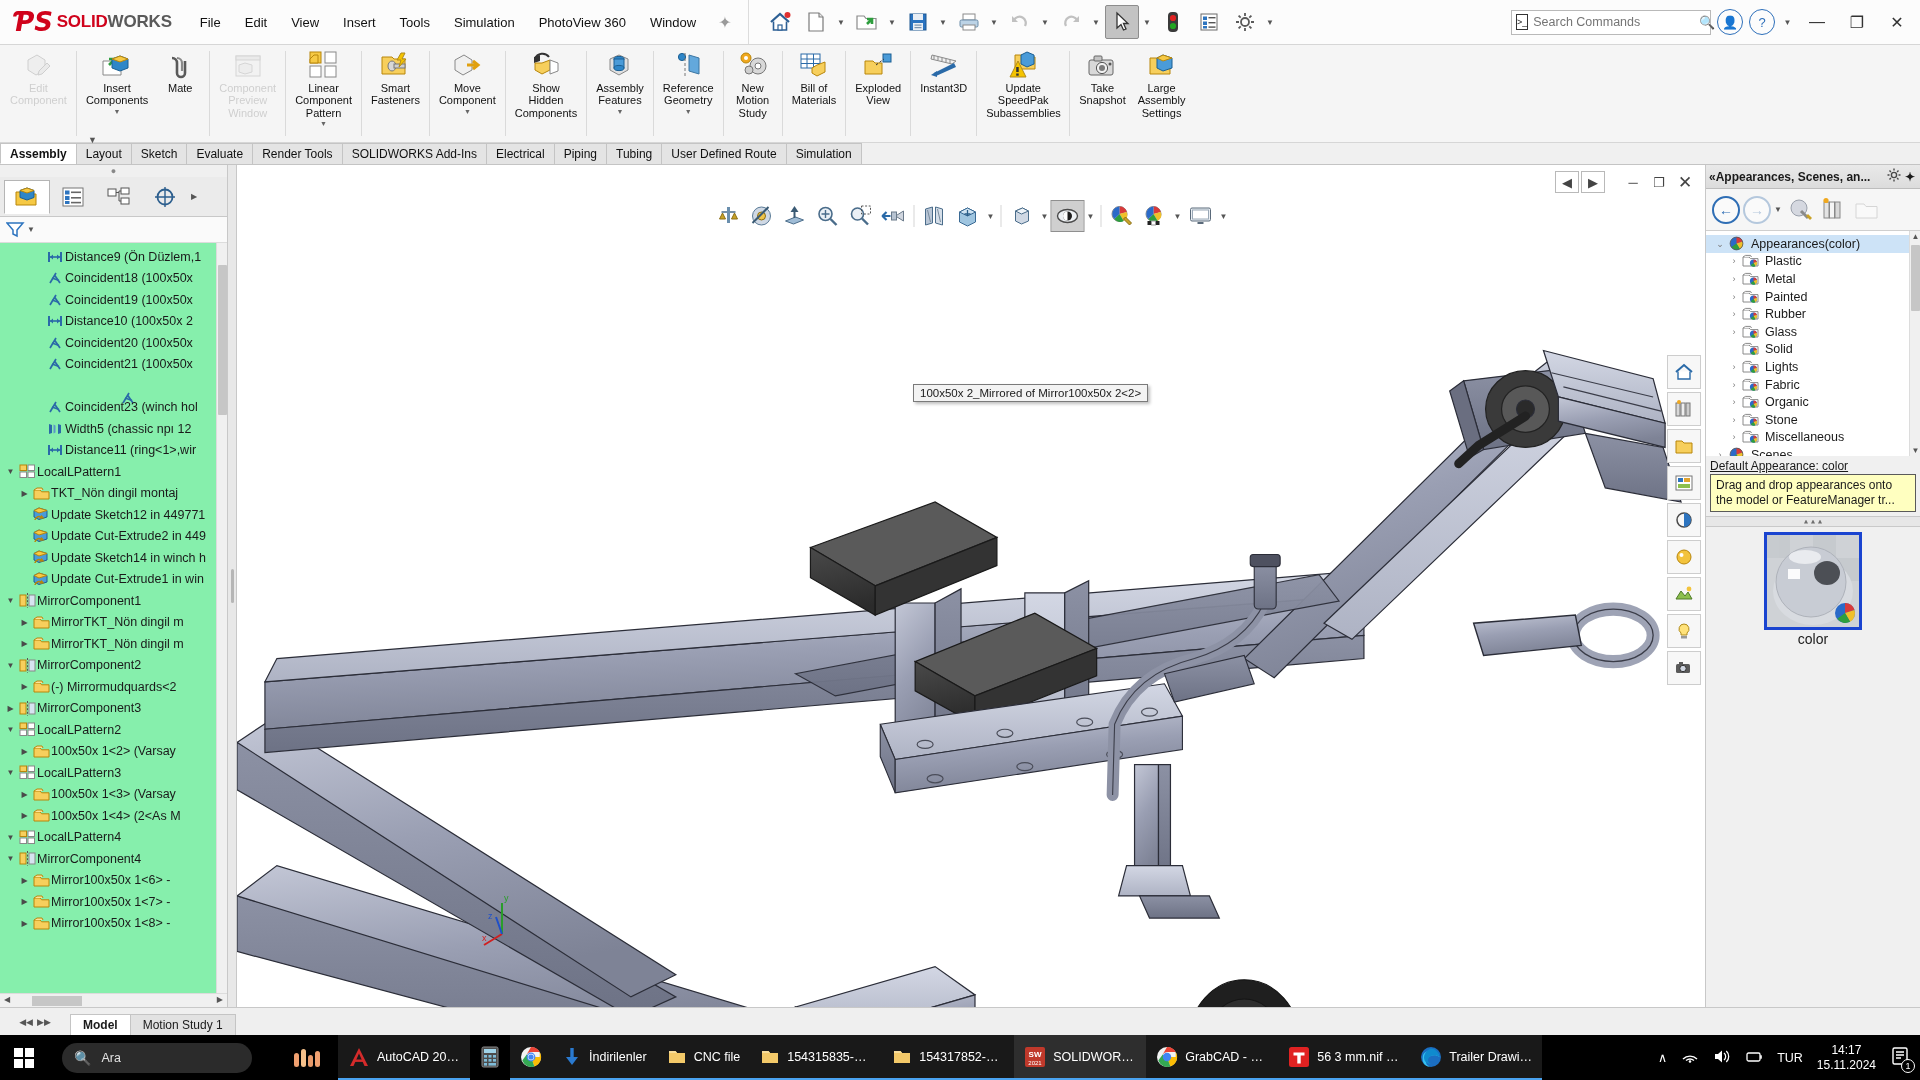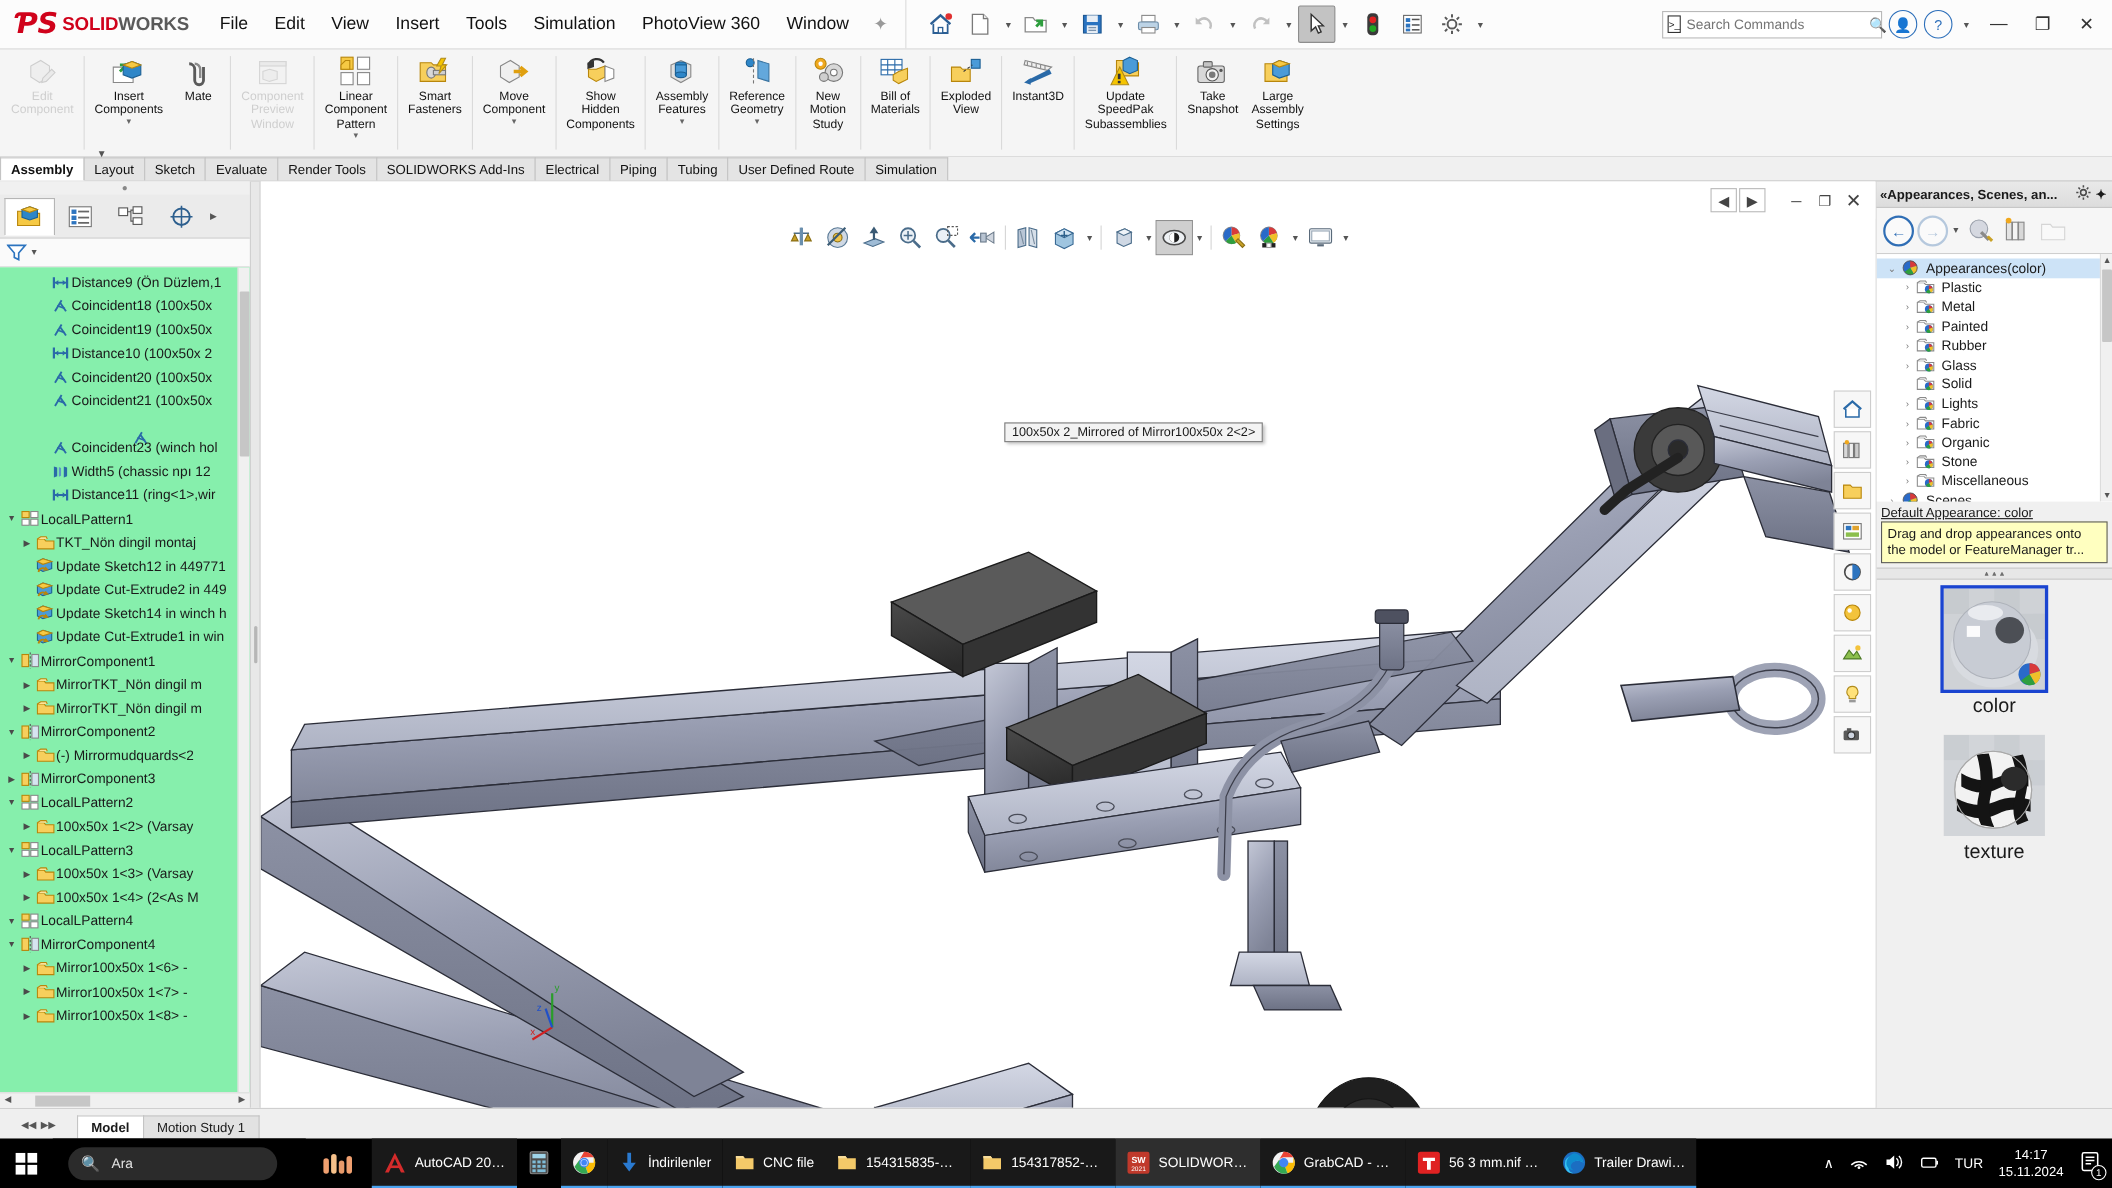--- a/index.html
+++ b/index.html
@@ -6,21 +6,21 @@
   html,body{ width:1920px; height:1080px; overflow:hidden; font-family:"Liberation Sans", sans-serif; }
   body{ background:#fff; font-size:12px; color:#1a1a1a; }
 
   
   .menubar{ height:45px; background:#fcfcfc; display:flex; align-items:center; border-bottom:1px solid #d6d6d6; position:relative;}
   .logo{ display:flex; align-items:center; padding:0 16px 0 14px; font-size:17px; font-weight:bold; letter-spacing:-.2px;}
   .logo .ds{ color:#d0021b; font-style:italic; font-weight:900; font-size:26px; margin-right:4px; font-family:"DejaVu Sans",sans-serif;}
   .logo .solid{ color:#d0021b; }
   .logo .works{ color:#5a5a5a; font-weight:600;}
   .menus{ display:flex; align-items:center; gap:0;}
-  .menus > div{ padding:6px 12px; font-size:16px; cursor:default; color:#111;}
+  .menus > div{ padding:6px 12px; font-size:13px; cursor:default; color:#111;}
   .pin{ margin-left:10px; color:#9a9a9a; font-size:16px;}
   .qat{ display:flex; align-items:center; gap:2px; margin-left:16px; padding-left:14px; border-left:1px solid #dcdcdc; height:44px;}
   .qbtn{ width:34px;height:34px; display:flex;align-items:center;justify-content:center; border:1px solid transparent; border-radius:2px;}
   .qbtn.active{ background:#c3c3c3; border:1px solid #8d8d8d;}
   .caret{ width:13px;height:34px;display:flex;align-items:center;justify-content:center;color:#555;font-size:8px;}
   .doctitle{ position:absolute; left:0; right:0; text-align:center; font-size:13.5px; pointer-events:none;}
   .rightzone{ margin-left:auto; display:flex; align-items:center; gap:6px; padding-right:6px;}
   .searchbox{ width:200px; height:25px; border:1px solid #b9b9b9; background:#fff; display:flex; align-items:center; padding:0 4px; gap:5px;}
   .searchbox .sicon{ width:16px;height:16px; border:1px solid #333; font-size:9px; display:flex;align-items:center;justify-content:center; background:#fff;}
   .searchbox input{ border:0; outline:0; flex:1; font-size:12.5px; color:#701a75; font-family:inherit; background:transparent;}
@@ -95,21 +95,21 @@
   .arow.sel{ background:#cde3f7;}
   .arow .aw{ width:16px; text-align:center; color:#7a7a7a; font-size:9px;}
   .rpfoot{ background:#f0f0f0; flex:1; display:flex; flex-direction:column;}
   .defapp{ font-size:12px; padding:3px 4px 1px 4px; text-decoration:underline;}
   .yellowtip{ margin:0 4px; background:#ffffc0; border:1px solid #5a5a5a; font-size:12px; padding:3px 5px; line-height:15px;}
   .gripbar{ height:11px; background:#e7e7e7; border-top:1px solid #c9c9c9;border-bottom:1px solid #c9c9c9; display:flex;align-items:center;justify-content:center; gap:3px; margin-top:4px;}
   .gripbar span{ width:4px;height:4px;background:#6f6f6f; clip-path:polygon(50% 0,100% 100%,0 100%);}
   .swatchwrap{ padding:8px 0 0; display:flex; flex-direction:column; align-items:center; gap:16px;}
   .swatch{ width:92px;height:92px; background:#d9dbdd; position:relative; overflow:hidden;}
   .swatch.sel{ outline:3px solid #1a44d0;}
-  .swlabel{ font-size:18px; margin-top:4px; text-align:center;}
+  .swlabel{ font-size:14px; margin-top:4px; text-align:center;}
 
   
   .btabs{ height:28px; background:#efefef; border-top:1px solid #c8c8c8; display:flex; align-items:flex-end; padding-left:0;}
   .btabs-left{ width:70px; display:flex; align-items:center; justify-content:center; gap:4px; height:27px;}
   .btab{ padding:3px 12px; font-size:12px; border:1px solid #c4c4c4; border-bottom:none; background:#e2e2e2; margin-right:-1px; height:21px; line-height:14px;}
   .btab.active{ background:#fff; font-weight:bold;}
   .statusbar{ height:21px; background:#f3f3f3; border-top:1px solid #d4d4d4; display:flex; align-items:center; font-size:12px; padding:0 8px;}
   .sb-right{ margin-left:auto; display:flex; align-items:center; gap:22px;}
 
   
@@ -1472,39 +1472,20 @@
                 <ellipse cx="60" cy="38" rx="13" ry="12" fill="#4c4f55"></ellipse>
                 <rect x="21" y="34" width="12" height="10" fill="#ffffff" opacity=".92"></rect>
                 <ellipse cx="38" cy="22" rx="16" ry="7" fill="#eef0f3" opacity=".85"></ellipse>
                 <circle cx="78" cy="78" r="10" fill="#2a6ac8"></circle>
                 <path d="M78 68 a10 10 0 0 1 9.5 6.9 L78 78Z" fill="#d83a3a"></path>
                 <path d="M87.5 74.9 a10 10 0 0 1 -4.4 11.9 L78 78Z" fill="#f0c02a"></path>
                 <path d="M83.1 86.8 a10 10 0 0 1 -12.8 -3.1 L78 78Z" fill="#2e9e3e"></path>
               </svg></div>
             <div class="swlabel">color</div>
           </div>
-          <div style="display: flex; flex-direction: column; align-items: center;">
-            <div class="swatch"><svg width="92" height="92" viewBox="0 0 92 92">
-                <rect width="92" height="92" fill="#d2d5d9"></rect>
-                <g opacity=".45">
-                  <rect x="0" y="0" width="23" height="23" fill="#c2c6cb"></rect>
-                  <rect x="46" y="0" width="23" height="23" fill="#c2c6cb"></rect>
-                  <rect x="23" y="23" width="23" height="23" fill="#c2c6cb"></rect>
-                  <rect x="69" y="23" width="23" height="23" fill="#c2c6cb"></rect>
-                </g>
-                <circle cx="45" cy="50" r="35" fill="#f2f2f2" stroke="#b6b6b6"></circle>
-                <path d="M16 35 q16 10 32 4 q14-6 29-2 l0 10 q-16-4-28 2 q-16 8-33-2Z" fill="#141414"></path>
-                <path d="M12 58 q18 10 34 3 q16-7 33-2 l0 11 q-17-5-30 2 q-18 9-37-3Z" fill="#141414"></path>
-                <path d="M30 18 q6 20 2 36 q-4 16 2 28 l12 2 q-7-14-3-30 q4-18-2-37Z" fill="#141414"></path>
-                <path d="M62 20 q7 20 3 36 q-4 16 2 26 l10-4 q-6-12-2-26 q4-18-3-34Z" fill="#141414"></path>
-                <ellipse cx="64" cy="40" rx="12" ry="11" fill="#2b2b2b"></ellipse>
-                <circle cx="45" cy="50" r="35" fill="none" stroke="#a8a8a8"></circle>
-              </svg></div>
-            <div class="swlabel">texture</div>
-          </div>
         </div>
     </div>
   </div>
 </div>
 
 <div class="btabs" id="bottom-tabs">
   <div class="btabs-left">
     <span style="font-size:9px;color:#555">◀◀</span>
       <span style="font-size:9px;color:#555">▶▶</span>
   </div>

